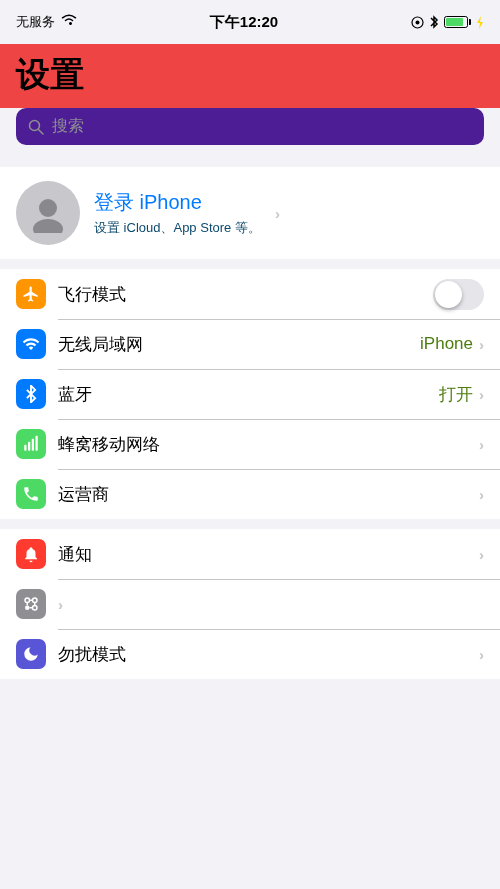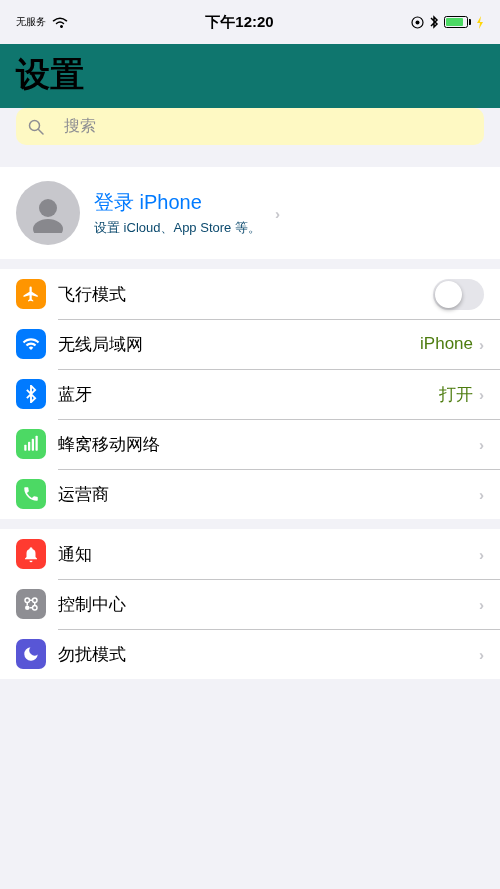--- a/index.html
+++ b/index.html
@@ -17,24 +17,23 @@
     
     .status-bar {
       display: flex;
       justify-content: space-between;
       align-items: center;
       height: 44px;
       padding: 0 16px;
       background: #f2f2f7;
     }
     .status-left {
-      font-size: 10px;
+      font-size: 13px;
       font-weight: 500;
       display: flex;
-      align-items: center;
       gap: 6px;
     }
     .status-center {
       font-size: 15px;
       font-weight: 600;
       text-align: center;
     }
     .status-right {
       display: flex;
       align-items: center;
@@ -70,35 +69,35 @@
       border-radius: 0 1px 1px 0;
       margin-left: 1px;
     }
 
     
     .page-title {
       padding: 8px 16px 10px 16px;
       font-size: 34px;
       font-weight: 700;
       letter-spacing: 0.3px;
-      background: #0f766e;
+      background: #ef4444;
     }
 
     
     .search-bar-wrap {
       padding: 0 16px 12px 16px;
       background: #f2f2f7;
     }
     .search-bar {
-      background: #fef9c3;
+      background: #4c1d95;
       border-radius: 10px;
       display: flex;
       align-items: center;
       padding: 8px 12px;
-      gap: 20px;
+      gap: 8px;
     }
     .search-placeholder {
       font-size: 16px;
       color: #8e8e93;
     }
 
     
     .section-divider {
       height: 10px;
       background: #f2f2f7;
@@ -369,21 +368,20 @@
         <circle cx="7" cy="7" r="3" fill="none" stroke="white" stroke-width="2"></circle>
         <circle cx="17" cy="7" r="3" fill="none" stroke="white" stroke-width="2"></circle>
         <circle cx="7" cy="17" r="3" fill="white"></circle>
         <circle cx="17" cy="17" r="3" fill="none" stroke="white" stroke-width="2"></circle>
         <line x1="7" y1="10" x2="7" y2="14" stroke="white" stroke-width="2"></line>
         <line x1="17" y1="10" x2="17" y2="14" stroke="white" stroke-width="2"></line>
         <line x1="10" y1="7" x2="14" y2="7" stroke="white" stroke-width="2"></line>
         <line x1="10" y1="17" x2="14" y2="17" stroke="white" stroke-width="2"></line>
       </svg>
     </div>
-    <span class="row-label">控制中心</span>
     <span class="chevron">›</span>
   </div>
 
   <div class="settings-row">
     <div class="icon-wrap bg-purple">
       <svg width="18" height="18" viewBox="0 0 24 24">
         <path d="M21 12.79A9 9 0 1 1 11.21 3 7 7 0 0 0 21 12.79z" fill="white"></path>
       </svg>
     </div>
     <span class="row-label">勿扰模式</span>

